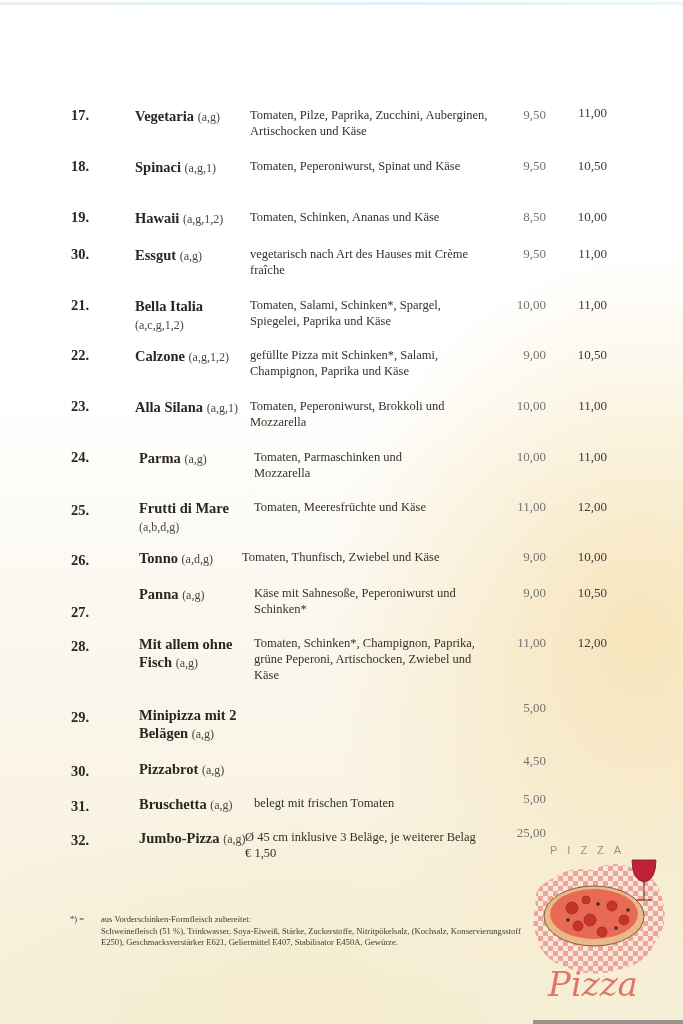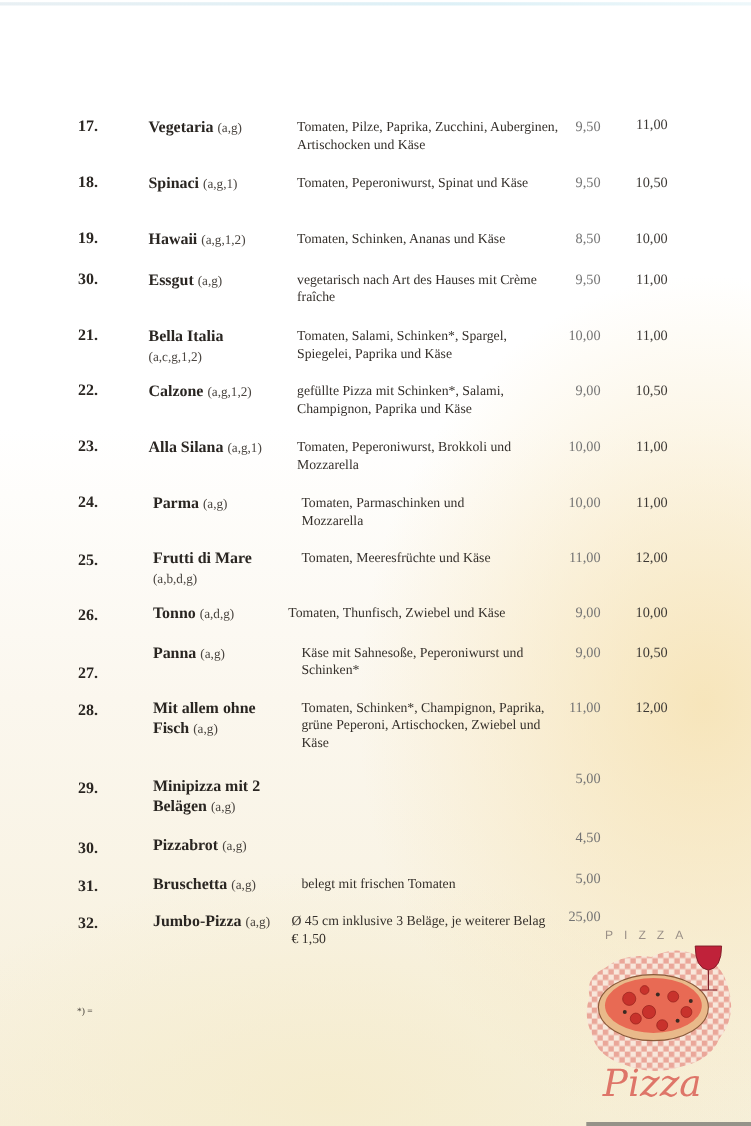--- a/index.html
+++ b/index.html
@@ -13,21 +13,21 @@
         linear-gradient(180deg, #ffffff 0%, #ffffff 38%, #fbf7ee 62%, #f6efd9 100%);
     }
     .topline { position:absolute; left:0; top:2px; width:683px; height:3px;
       background:linear-gradient(90deg,#dfe9ee,#cfeaf3 60%,#e6f4f8); opacity:.7; }
     .bottom-edge { position:absolute; right:0; bottom:0; width:150px; height:4px; background:#555; opacity:.6; }
     .menu { position:absolute; left:0; top:0; width:683px; }
     .row { position:absolute; left:0; width:683px; }
     .num { position:absolute; left:71px; font-weight:bold; font-size:14.5px; }
     .name { position:absolute; left:110px; width:140px; font-weight:bold; font-size:14.5px; line-height:18px;margin-left:25px; }
     .name .allergen { font-weight:normal; font-size:12px; color:#4a4540; }
-    .desc { position:absolute; left:250px; width:260px; font-size:12.5px; line-height:16px; color:#35302b;margin-left:20px; }
+    .desc { position:absolute; left:250px; width:260px; font-size:12.5px; line-height:16px; color:#35302b; }
     .p1 { position:absolute; left:500px; width:46px; text-align:right; font-size:13px; color:#737373; }
     .p2 { position:absolute; left:562px; width:45px; text-align:right; font-size:13px; color:#3c3834; }
     .footnote { position:absolute; left:70px; top:914px; font-size:8.6px; line-height:11.5px; color:#3f3a34; }
     .footnote .mark { position:absolute; left:0; top:0; width:40px; }
     .footnote .txt { position:absolute; left:31px; top:0; width:430px; }
     .illus { position:absolute; left:528px; top:836px; width:140px; height:176px;text-align:right; }
   </style>
 </head>
 <body>
 
@@ -155,20 +155,22 @@
     <span class="num" style="top:3px">32.</span>
     <div class="name" style="left:114px"><span>Jumbo-Pizza</span> <span class="allergen">(a,g)</span></div>
     <div class="desc" style="left:245px;width:240px">Ø 45 cm inklusive 3 Beläge, je weiterer Belag € 1,50</div>
     <span class="p1" style="top:-4px">25,00</span>
   </div>
 </div>
 
 <div class="footnote">
   <span class="mark">*) =</span>
   <div class="txt">
+    <div>aus Vorderschinken-Formfleisch zubereitet:</div>
+    <div>Schweinefleisch (51 %), Trinkwasser, Soya-Eiweiß, Stärke, Zuckerstoffe, Nitritpökelsalz, (Kochsalz, Konservierungsstoff E250), Geschmacksverstärker E621, Geliermittel E407, Stabilisator E450A, Gewürze.</div>
   </div>
 </div>
 
 <div class="illus">
   <svg width="140" height="176" viewBox="0 0 140 176" xmlns="http://www.w3.org/2000/svg">
     <defs>
       <pattern id="chk" width="10" height="10" patternUnits="userSpaceOnUse">
         <rect width="10" height="10" fill="#f8e6dc"></rect>
         <rect width="5" height="5" fill="#e89a8f"></rect>
         <rect x="5" y="5" width="5" height="5" fill="#e89a8f"></rect>

